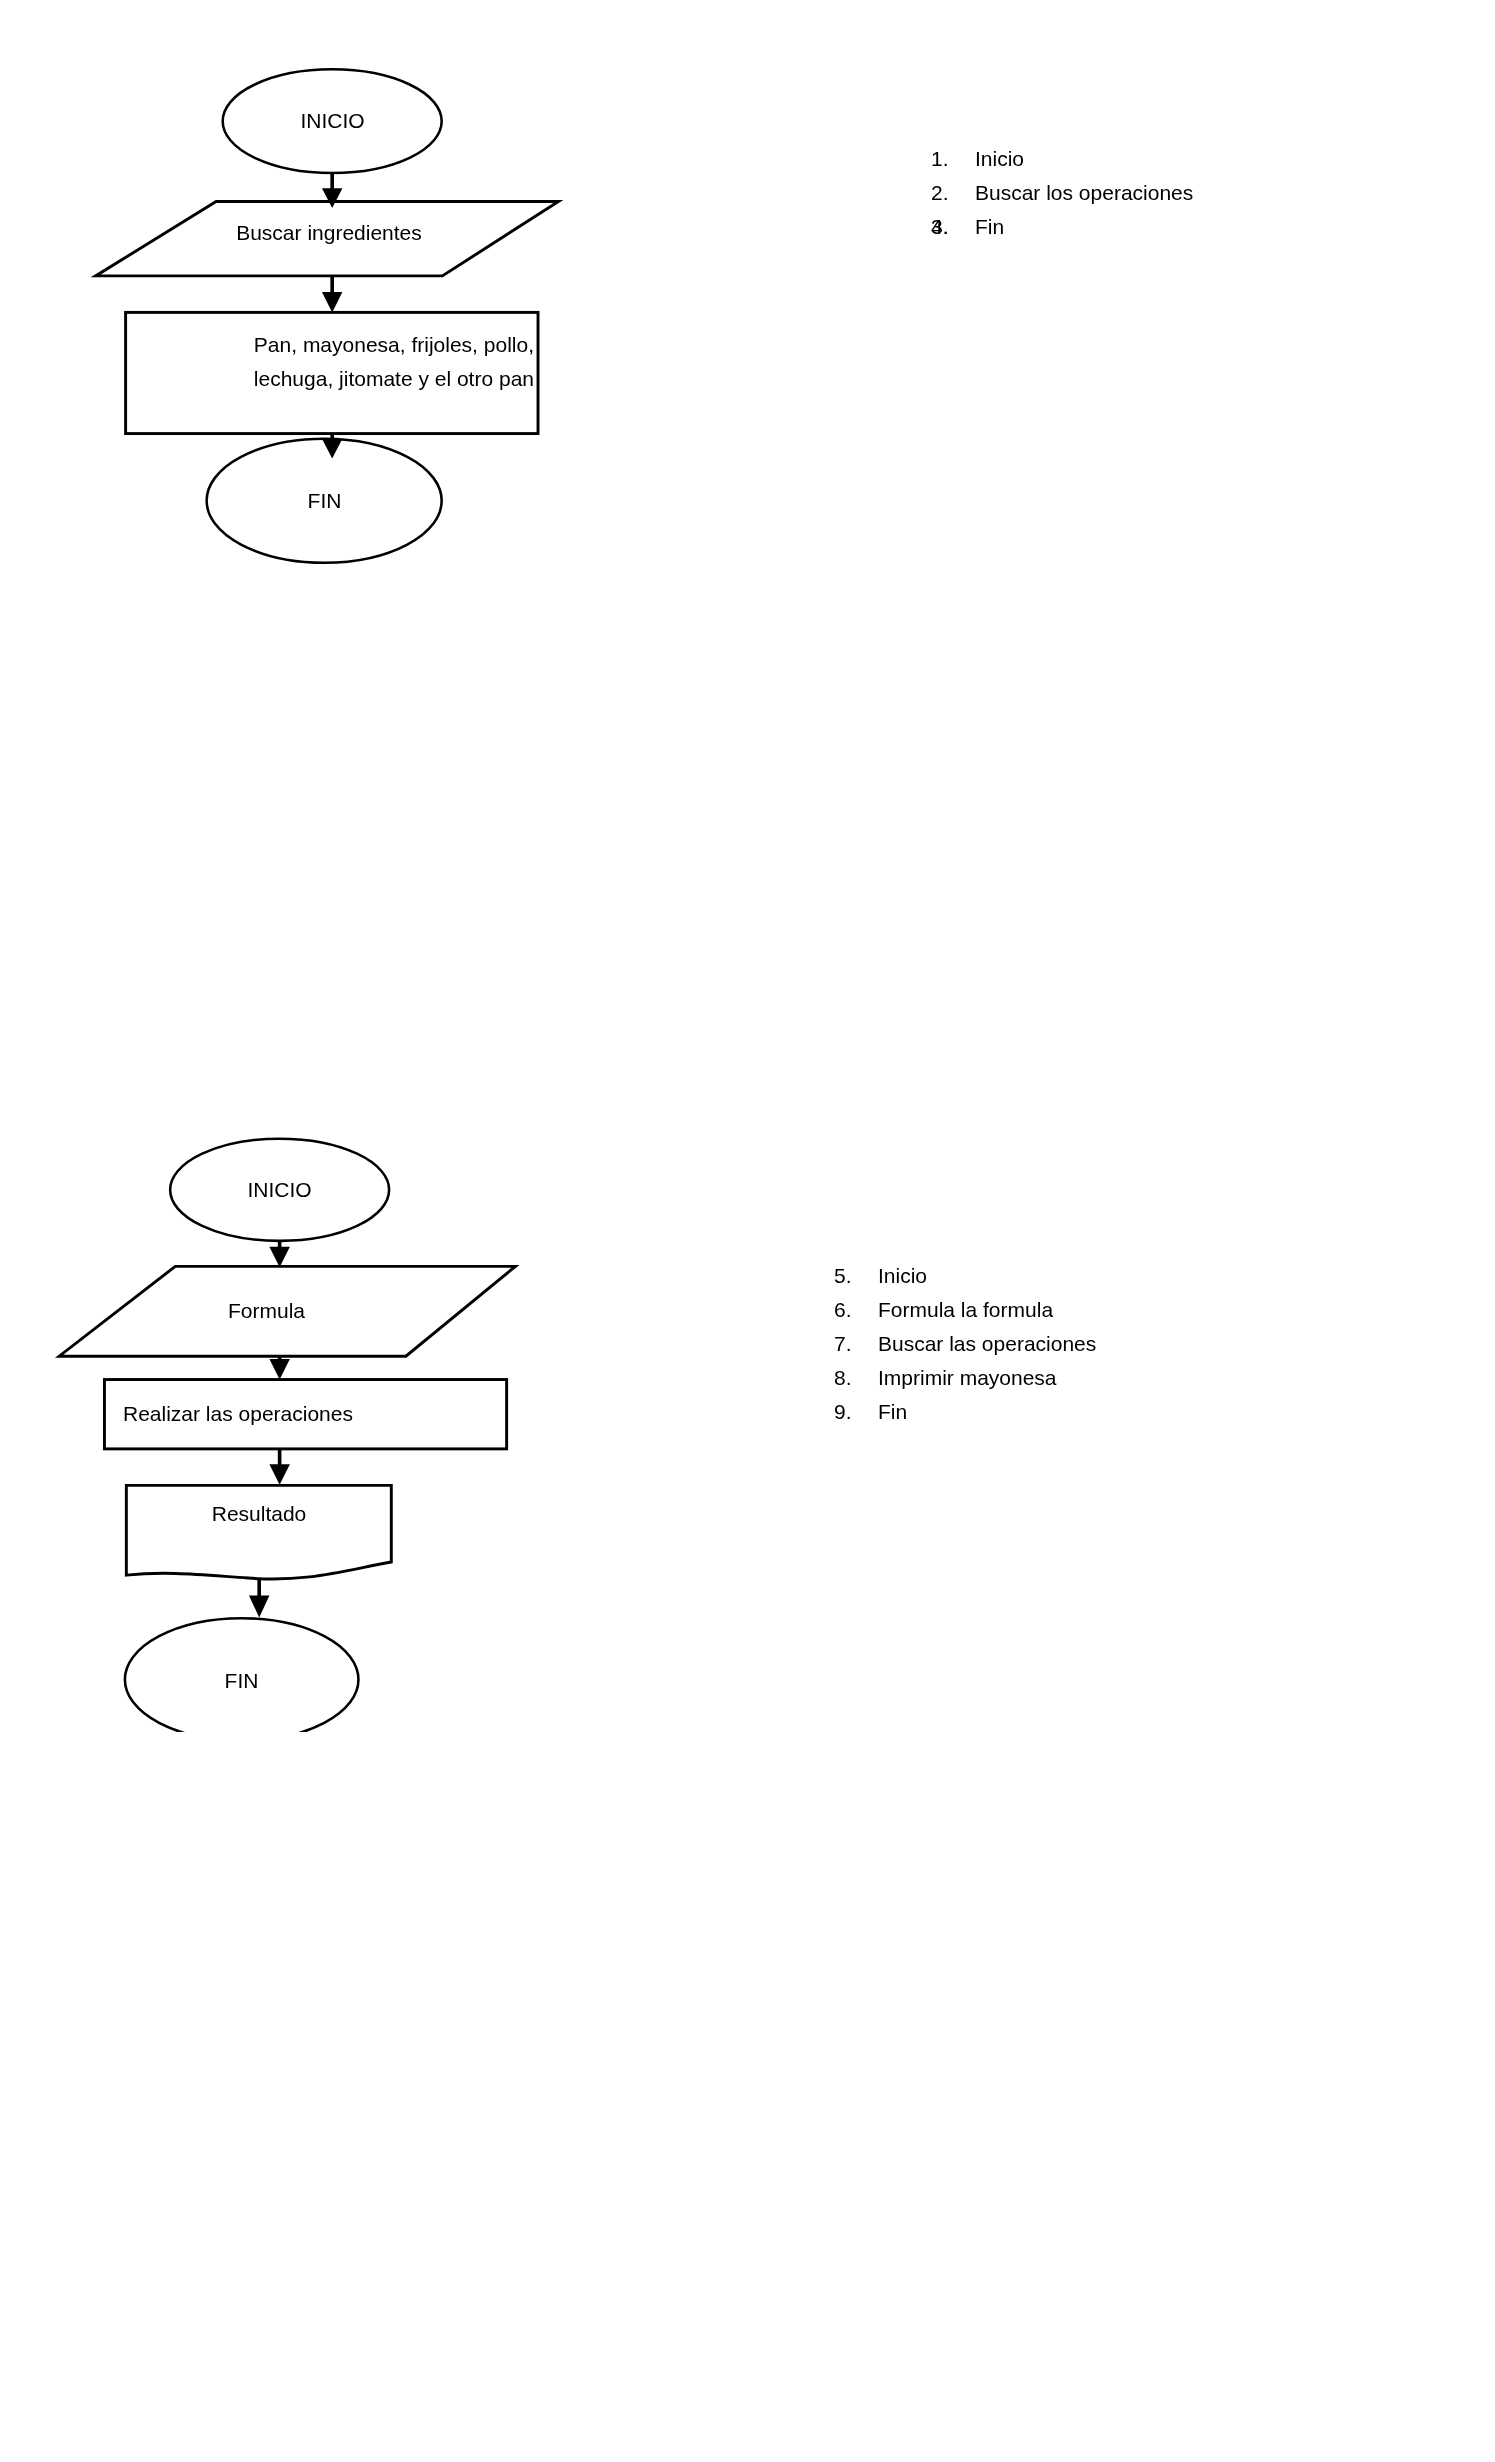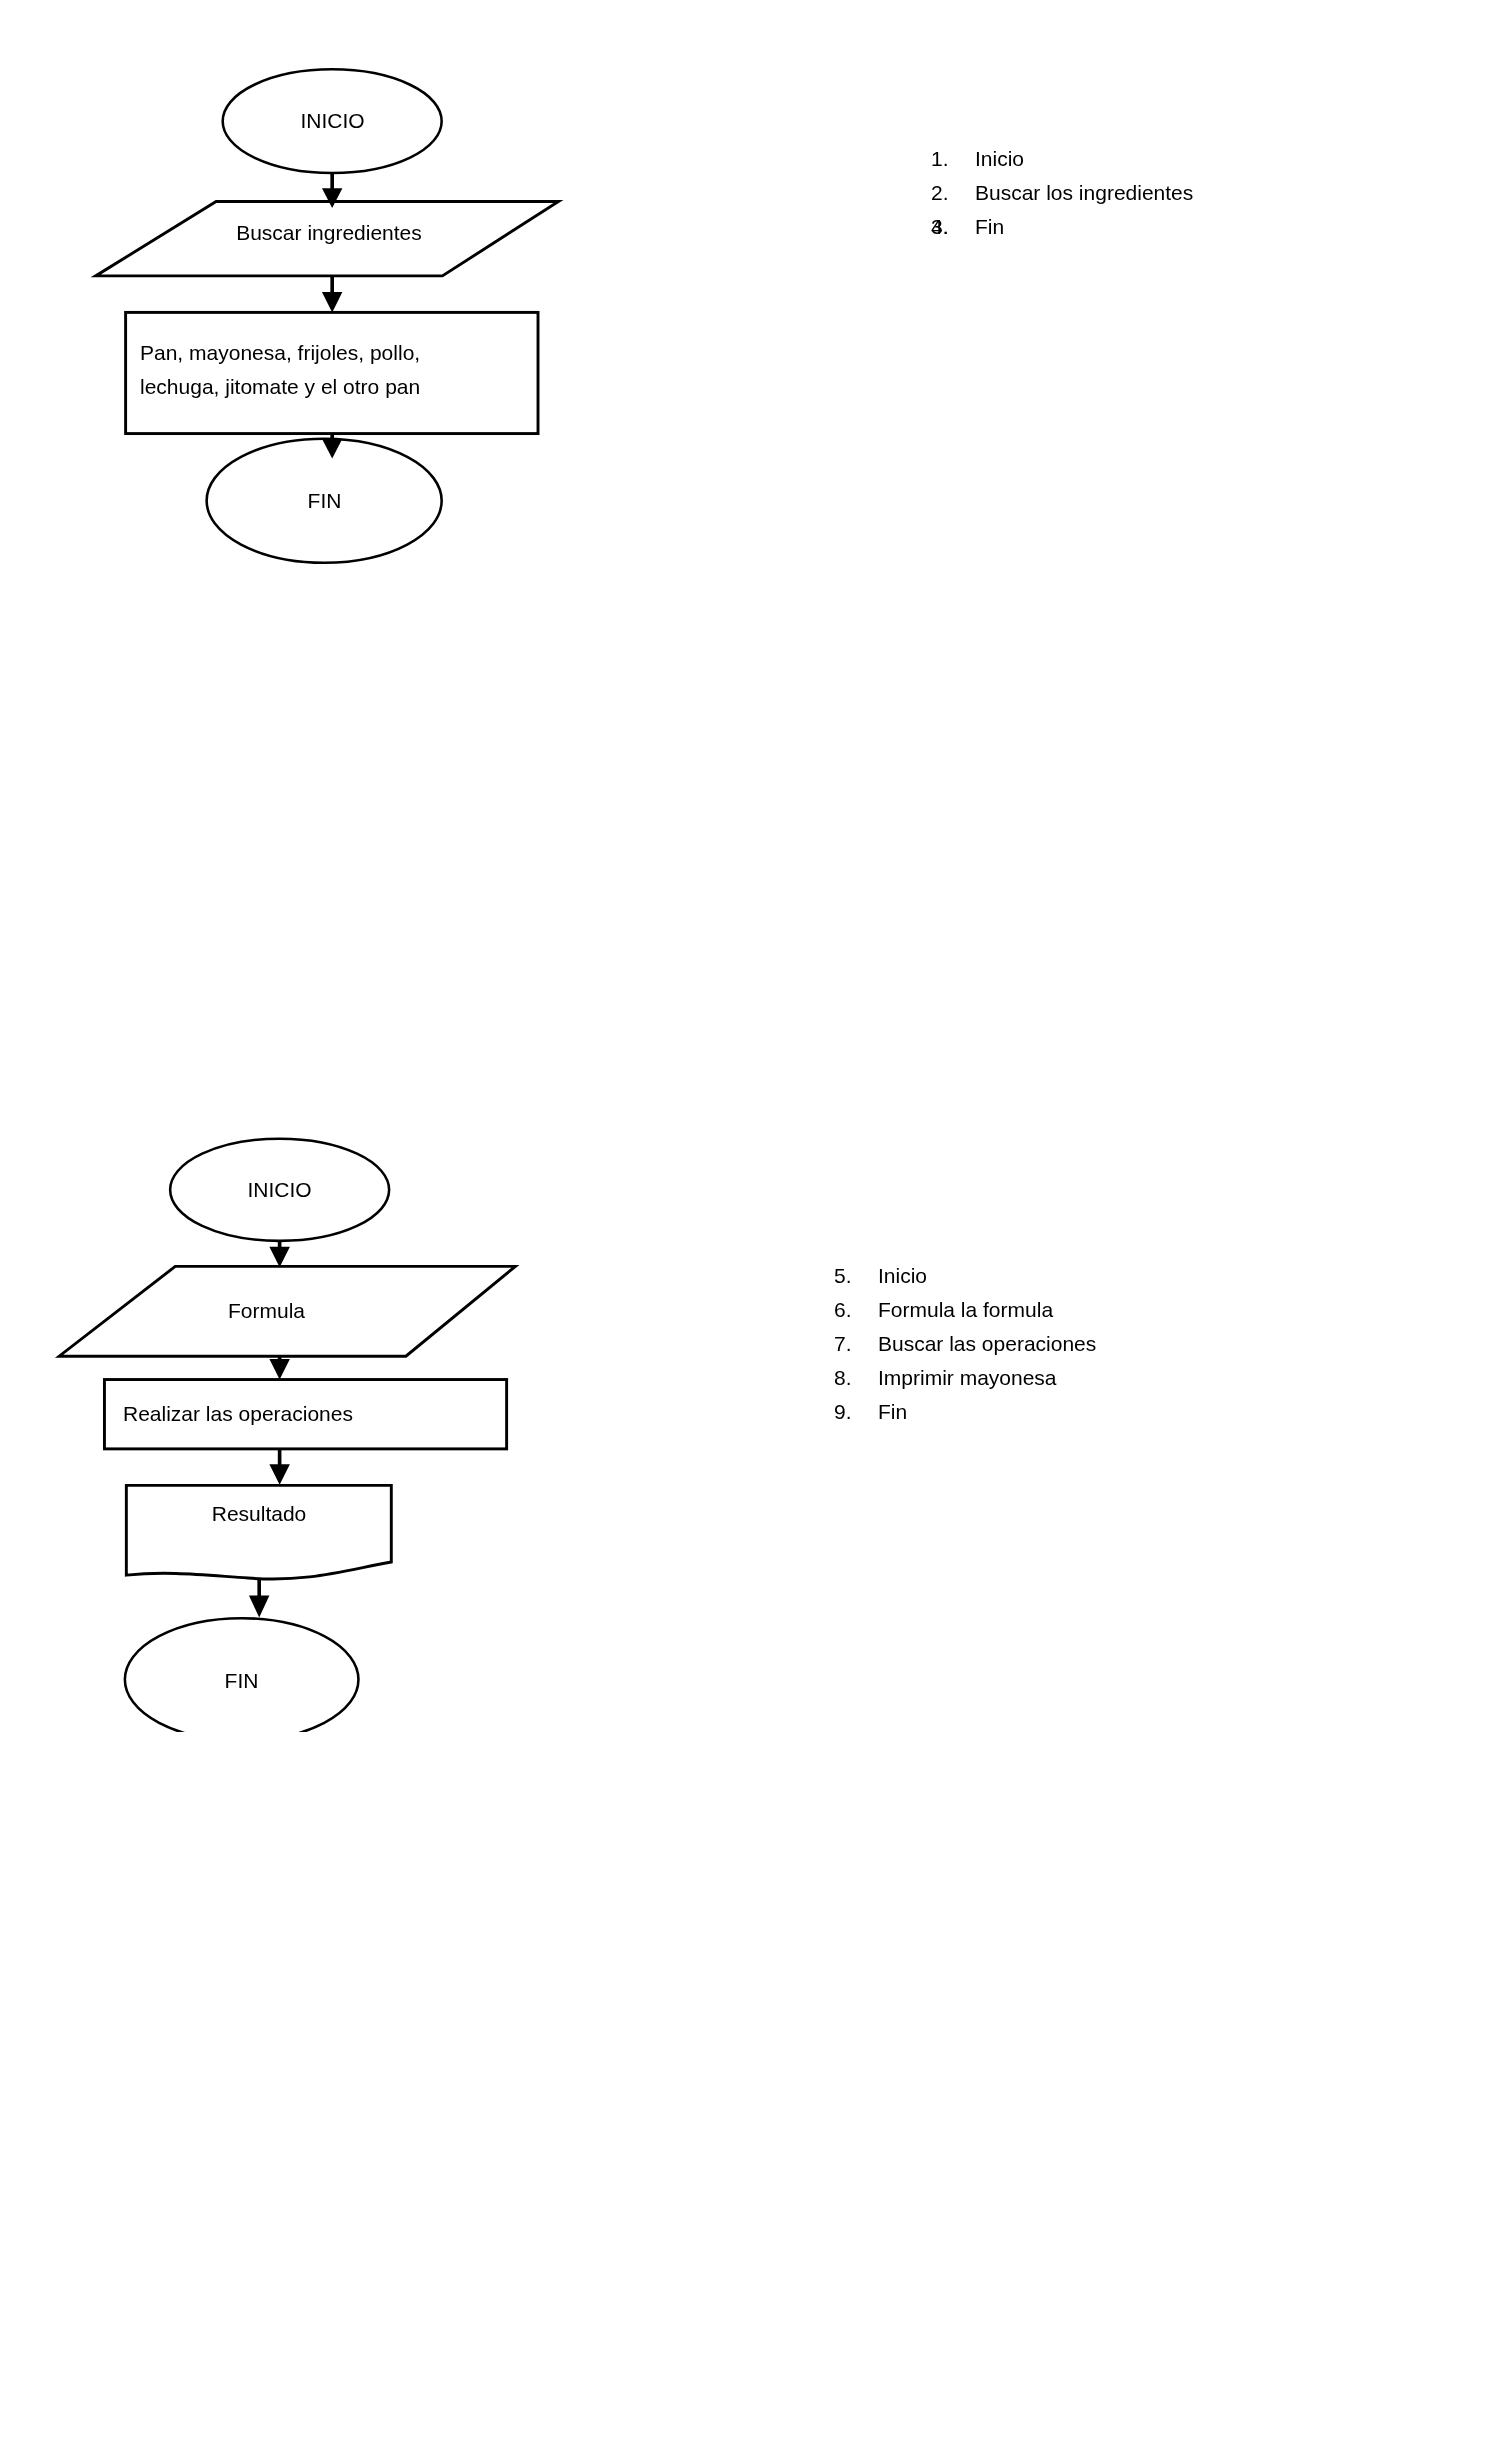--- a/index.html
+++ b/index.html
@@ -128,21 +128,21 @@
     <line class="conn-line" x1="355" y1="2162" x2="355" y2="2190"></line>
     <polygon class="conn-head" points="341,2186 369,2186 355,2216"></polygon>
 
     <ellipse class="shape-stroke-thin" cx="331" cy="2301" rx="160" ry="84"></ellipse>
   </svg>
 
   <div class="node-label center" style="left:223px; top:104px; width:219px;">INICIO</div>
 
   <div class="node-label center" style="left:216px; top:216px; width:226px;">Buscar ingredientes</div>
 
-  <div class="node-label left" style="left:140px; top:336px; width:394px;">Pan, mayonesa, frijoles, pollo,
+  <div class="node-label left" style="left:140px; top:328px; width:394px;text-align:right;">Pan, mayonesa, frijoles, pollo,
 lechuga, jitomate y el otro pan</div>
 
   <div class="node-label center" style="left:215px; top:484px; width:219px;">FIN</div>
 
   <div class="node-label center" style="left:170px; top:1173px; width:219px;">INICIO</div>
 
   <div class="node-label center" style="left:175px; top:1294px; width:183px;">Formula</div>
 
   <div class="node-label left" style="left:123px; top:1397px; width:380px;">Realizar las operaciones</div>
 
@@ -150,21 +150,21 @@
 
   <div class="node-label center" style="left:132px; top:1664px; width:219px;">FIN</div>
 
   <div class="num-list" style="left:931px; top:142px; width:307px;">
     <div class="li">
       <span class="num">1.</span>
       <span class="txt">Inicio</span>
     </div>
     <div class="li">
       <span class="num">2.</span>
-      <span class="txt">Buscar los ingredientes</span>
+      <span class="txt">Buscar los operaciones</span>
     </div>
     <div class="li">
       <span class="num">3.</span>
     </div>
     <div class="li">
       <span class="num">4.</span>
       <span class="txt">Fin</span>
     </div>
   </div>
 

